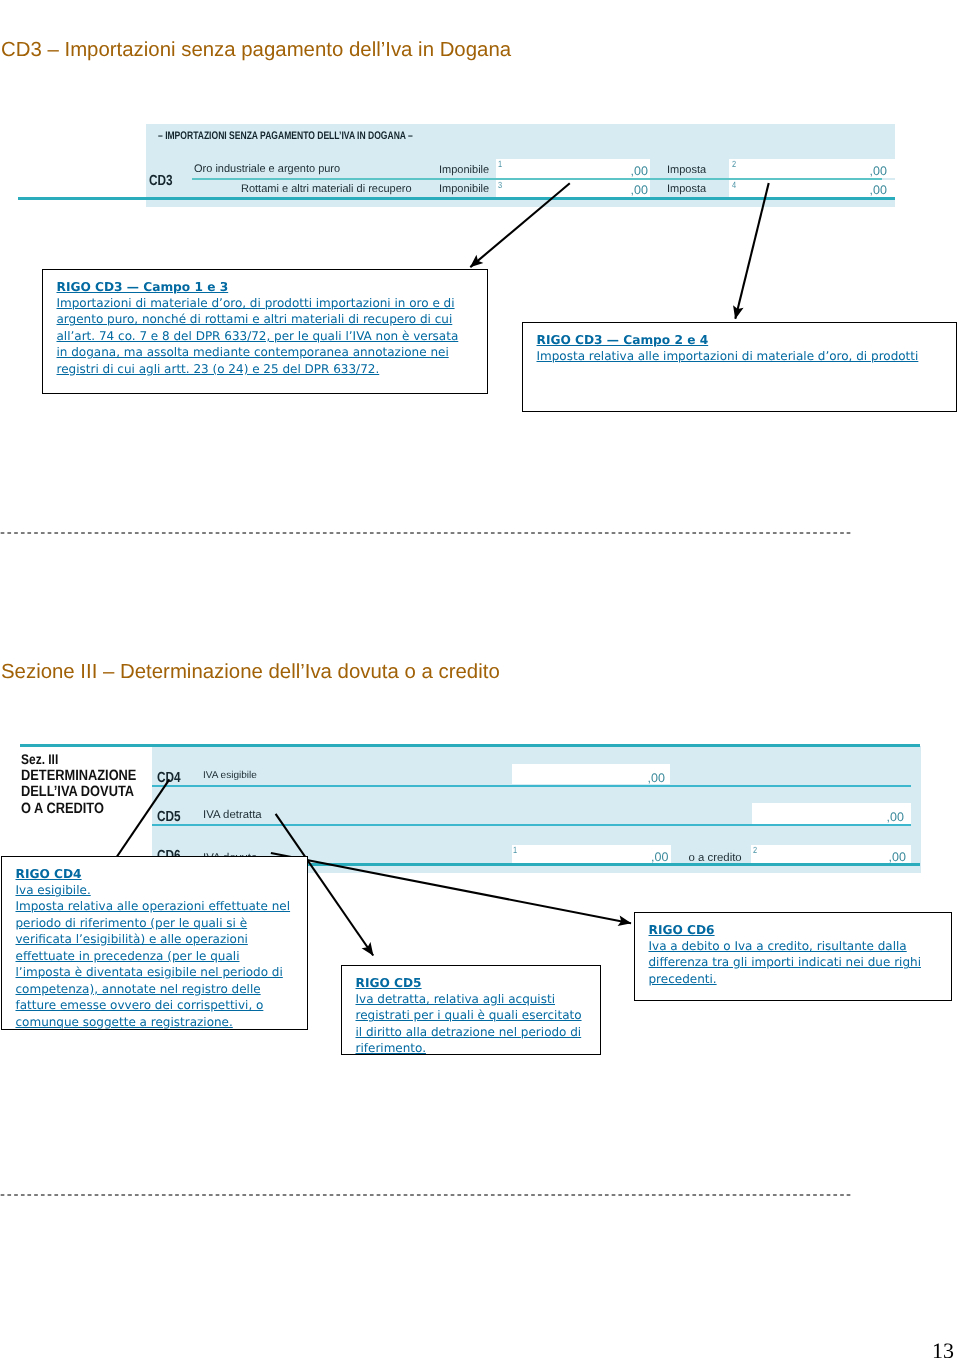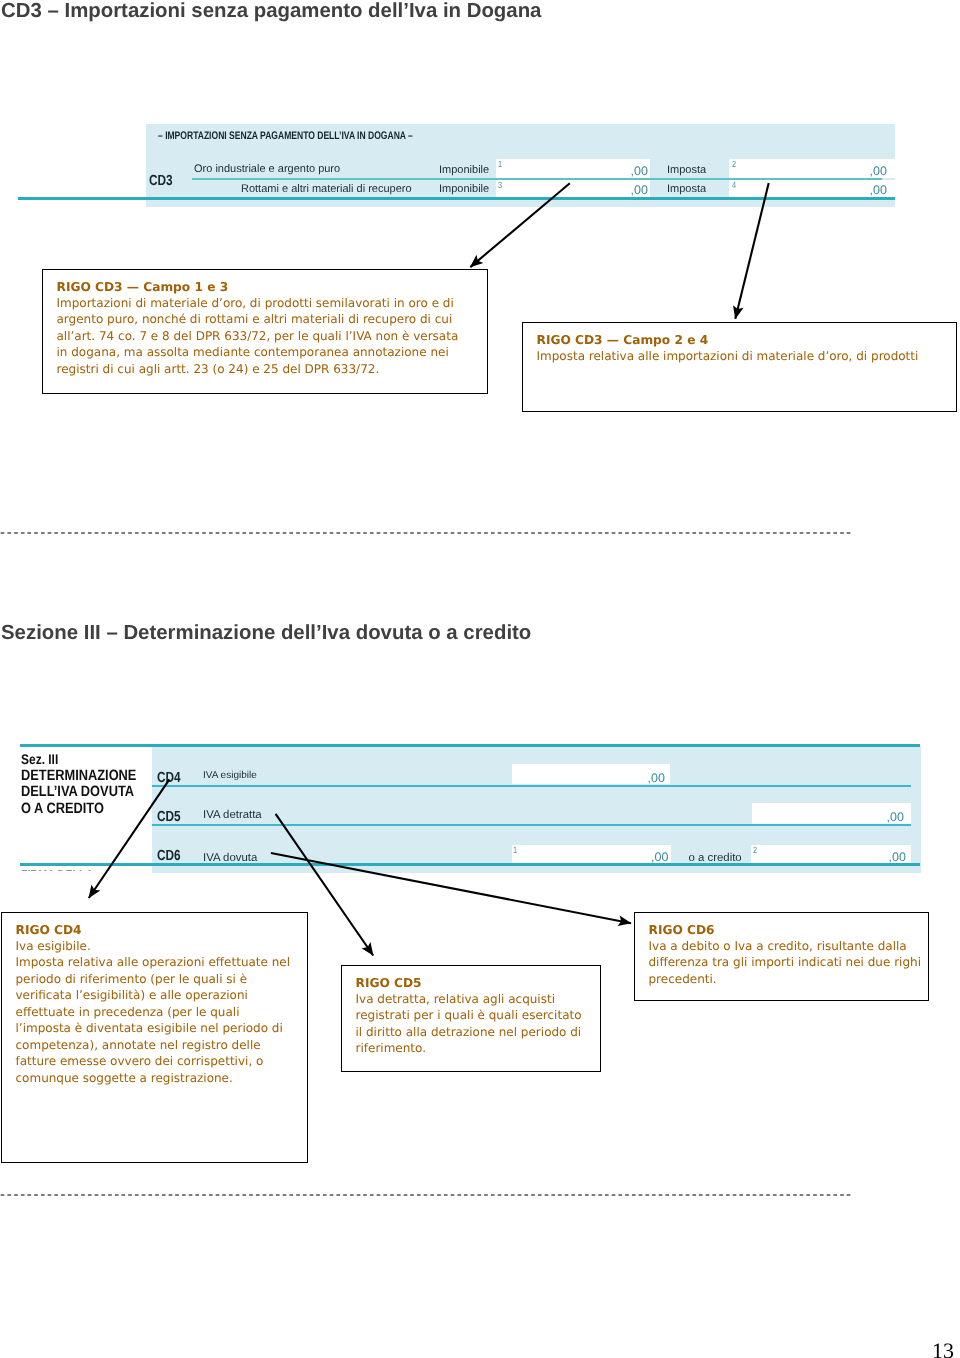--- a/index.html
+++ b/index.html
@@ -1,27 +1,27 @@
 <!DOCTYPE html>
 <html><head>
 <meta charset="utf-8">
 <style>
   html,body{margin:0;padding:0;background:#ffffff;}
   body{width:960px;height:1358px;position:relative;font-family:"DejaVu Sans",sans-serif;-webkit-font-smoothing:antialiased;text-rendering:geometricPrecision;}
   .page{position:absolute;left:0;top:0;width:960px;height:1358px;overflow:hidden;background:#fff;}
 
-  .heading{position:absolute;font-family:"Liberation Sans",sans-serif;font-weight:bold;color:#404040;white-space:nowrap;}
+  .heading{position:absolute;font-family:"Liberation Sans",sans-serif;font-weight:normal;color:#a16207;white-space:nowrap;margin-top:39px;}
   #page-title{left:1px;top:0px;font-size:20.4px;}
   #section-title{left:1px;top:622px;font-size:20.4px;}
 
   .dashed-rule{position:absolute;font-family:"Liberation Sans",sans-serif;font-size:15px;color:#1a1a1a;white-space:nowrap;overflow:hidden;letter-spacing:1.72px;line-height:1;}
 
   
   .callout{position:absolute;box-sizing:border-box;border:1.6px solid #000;background:#fff;
-           font-family:"DejaVu Sans",sans-serif;color:#a16207;}
+           font-family:"DejaVu Sans",sans-serif;color:#0369a1;text-decoration:underline;}
   .callout .ctitle{font-weight:bold;display:block;font-size:12.2px;}
   .callout .cbody{display:block;}
   .callout .cbody span{display:block;white-space:nowrap;}
 
   
   .form{position:absolute;background:#d6ecf2;}
   .formtxt{position:absolute;white-space:nowrap;font-family:"Liberation Sans",sans-serif;
            color:#1d2b32;line-height:1;}
   .fieldbox{position:absolute;background:#ffffff;}
   .hline{position:absolute;}
@@ -119,61 +119,61 @@
     <path d="M569.8 183.2 L470.3 267.1" stroke="#000" stroke-width="2.1" fill="none" marker-end="url(#ah)"></path>
     <path d="M768.7 183.1 L735.3 318.8" stroke="#000" stroke-width="2.1" fill="none" marker-end="url(#ah)"></path>
     <path d="M169.4 779.4 L88.8 898.0" stroke="#000" stroke-width="2.1" fill="none" marker-end="url(#ah)"></path>
     <path d="M275.6 813.8 L373.2 955.5" stroke="#000" stroke-width="2.1" fill="none" marker-end="url(#ah)"></path>
     <path d="M270.9 853.0 L631.0 923.2" stroke="#000" stroke-width="2.1" fill="none" marker-end="url(#ah)"></path>
   </svg>
 
   <div class="callout" id="co0" style="left:42px;top:269px;width:446px;height:125px;padding:8.5px 0 0 13.5px;font-size:12px;line-height:16.45px;">
     <span class="ctitle">RIGO CD3 — Campo 1 e 3</span>
     <span class="cbody">
-      <span>Importazioni di materiale d’oro, di prodotti semilavorati in oro e di</span>
+      <span>Importazioni di materiale d’oro, di prodotti importazioni in oro e di</span>
       <span>argento puro, nonché di rottami e altri materiali di recupero di cui</span>
       <span>all’art. 74 co. 7 e 8 del DPR 633/72, per le quali l’IVA non è versata</span>
       <span>in dogana, ma assolta mediante contemporanea annotazione nei</span>
       <span>registri di cui agli artt. 23 (o 24) e 25 del DPR 633/72.</span>
     </span>
   </div>
 
   <div class="callout" id="co1" style="left:522px;top:322px;width:435px;height:90px;padding:8.5px 0 0 13.5px;font-size:12px;line-height:16.45px;">
     <span class="ctitle">RIGO CD3 — Campo 2 e 4</span>
     <span class="cbody">
       <span>Imposta relativa alle importazioni di materiale d’oro, di prodotti</span>
     </span>
   </div>
 
-  <div class="callout" id="co2" style="left:1px;top:912px;width:307px;height:251px;padding:8.5px 0 0 13.5px;font-size:12px;line-height:16.45px;">
+  <div class="callout" id="co2" style="left:1px;top:856px;width:307px;height:174px;padding:8.5px 0 0 13.5px;font-size:12px;line-height:16.45px;">
     <span class="ctitle">RIGO CD4</span>
     <span class="cbody">
       <span>Iva esigibile.</span>
       <span>Imposta relativa alle operazioni effettuate nel</span>
       <span>periodo di riferimento (per le quali si è</span>
       <span>verificata l’esigibilità) e alle operazioni</span>
       <span>effettuate in precedenza (per le quali</span>
       <span>l’imposta è diventata esigibile nel periodo di</span>
       <span>competenza), annotate nel registro delle</span>
       <span>fatture emesse ovvero dei corrispettivi, o</span>
       <span>comunque soggette a registrazione.</span>
     </span>
   </div>
 
-  <div class="callout" id="co3" style="left:341px;top:965px;width:260px;height:107px;padding:8.5px 0 0 13.5px;font-size:12px;line-height:16.45px;">
+  <div class="callout" id="co3" style="left:341px;top:965px;width:260px;height:90px;padding:8.5px 0 0 13.5px;font-size:12px;line-height:16.45px;">
     <span class="ctitle">RIGO CD5</span>
     <span class="cbody">
       <span>Iva detratta, relativa agli acquisti</span>
       <span>registrati per i quali è quali esercitato</span>
       <span>il diritto alla detrazione nel periodo di</span>
       <span>riferimento.</span>
     </span>
   </div>
 
-  <div class="callout" id="co4" style="left:634px;top:912px;width:295px;height:89px;padding:8.5px 0 0 13.5px;font-size:12px;line-height:16.45px;">
+  <div class="callout" id="co4" style="left:634px;top:912px;width:318px;height:89px;padding:8.5px 0 0 13.5px;font-size:12px;line-height:16.45px;">
     <span class="ctitle">RIGO CD6</span>
     <span class="cbody">
       <span>Iva a debito o Iva a credito, risultante dalla</span>
       <span>differenza tra gli importi indicati nei due righi</span>
       <span>precedenti.</span>
     </span>
   </div>
 
 </div>
 

